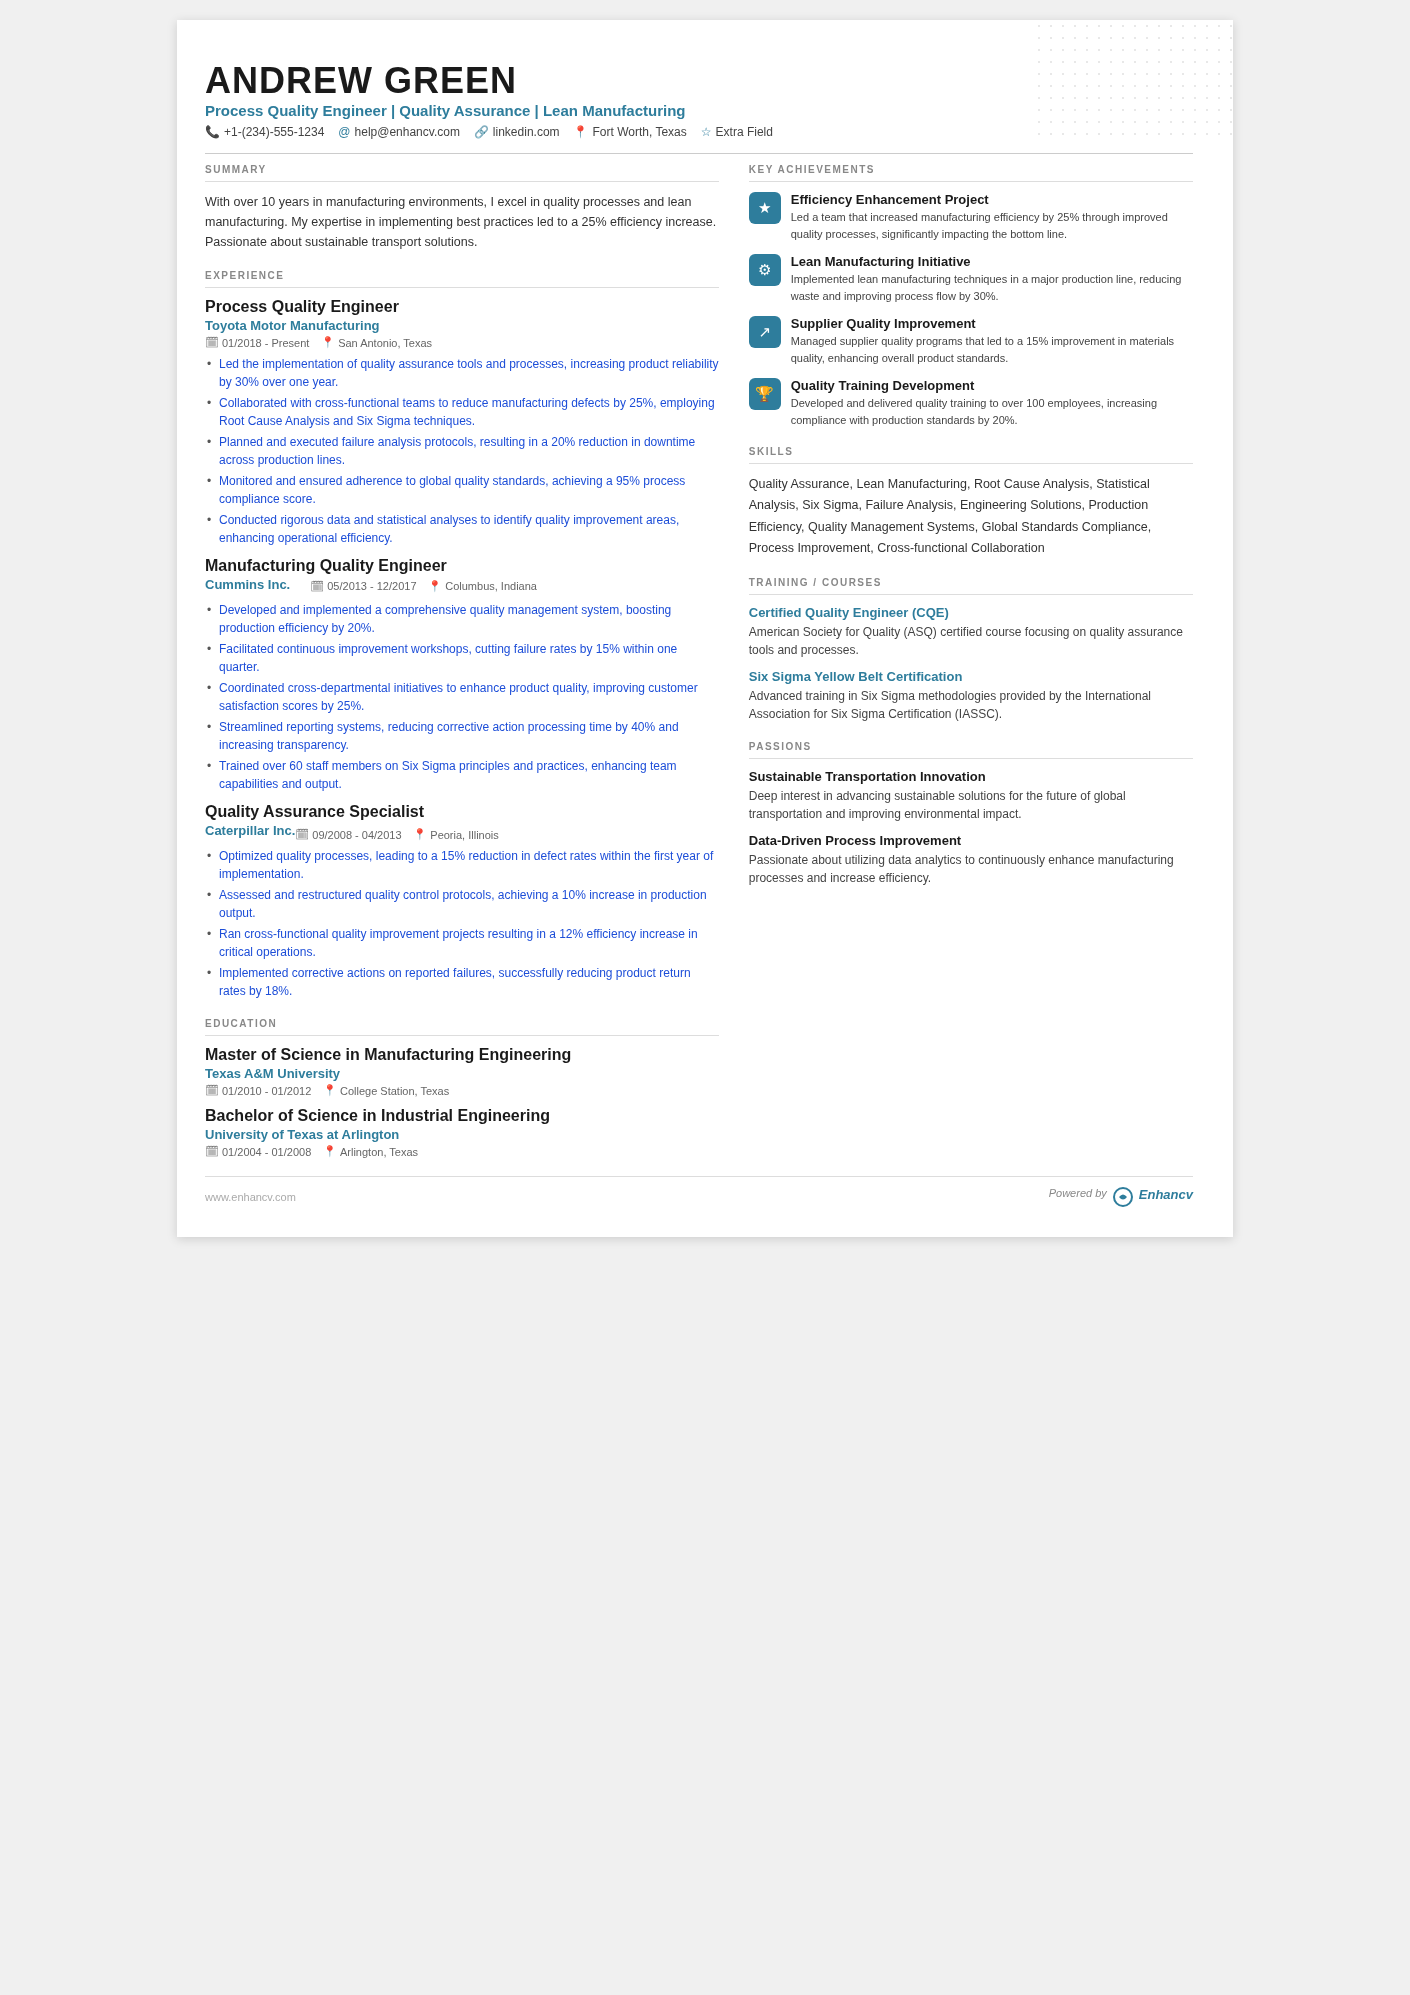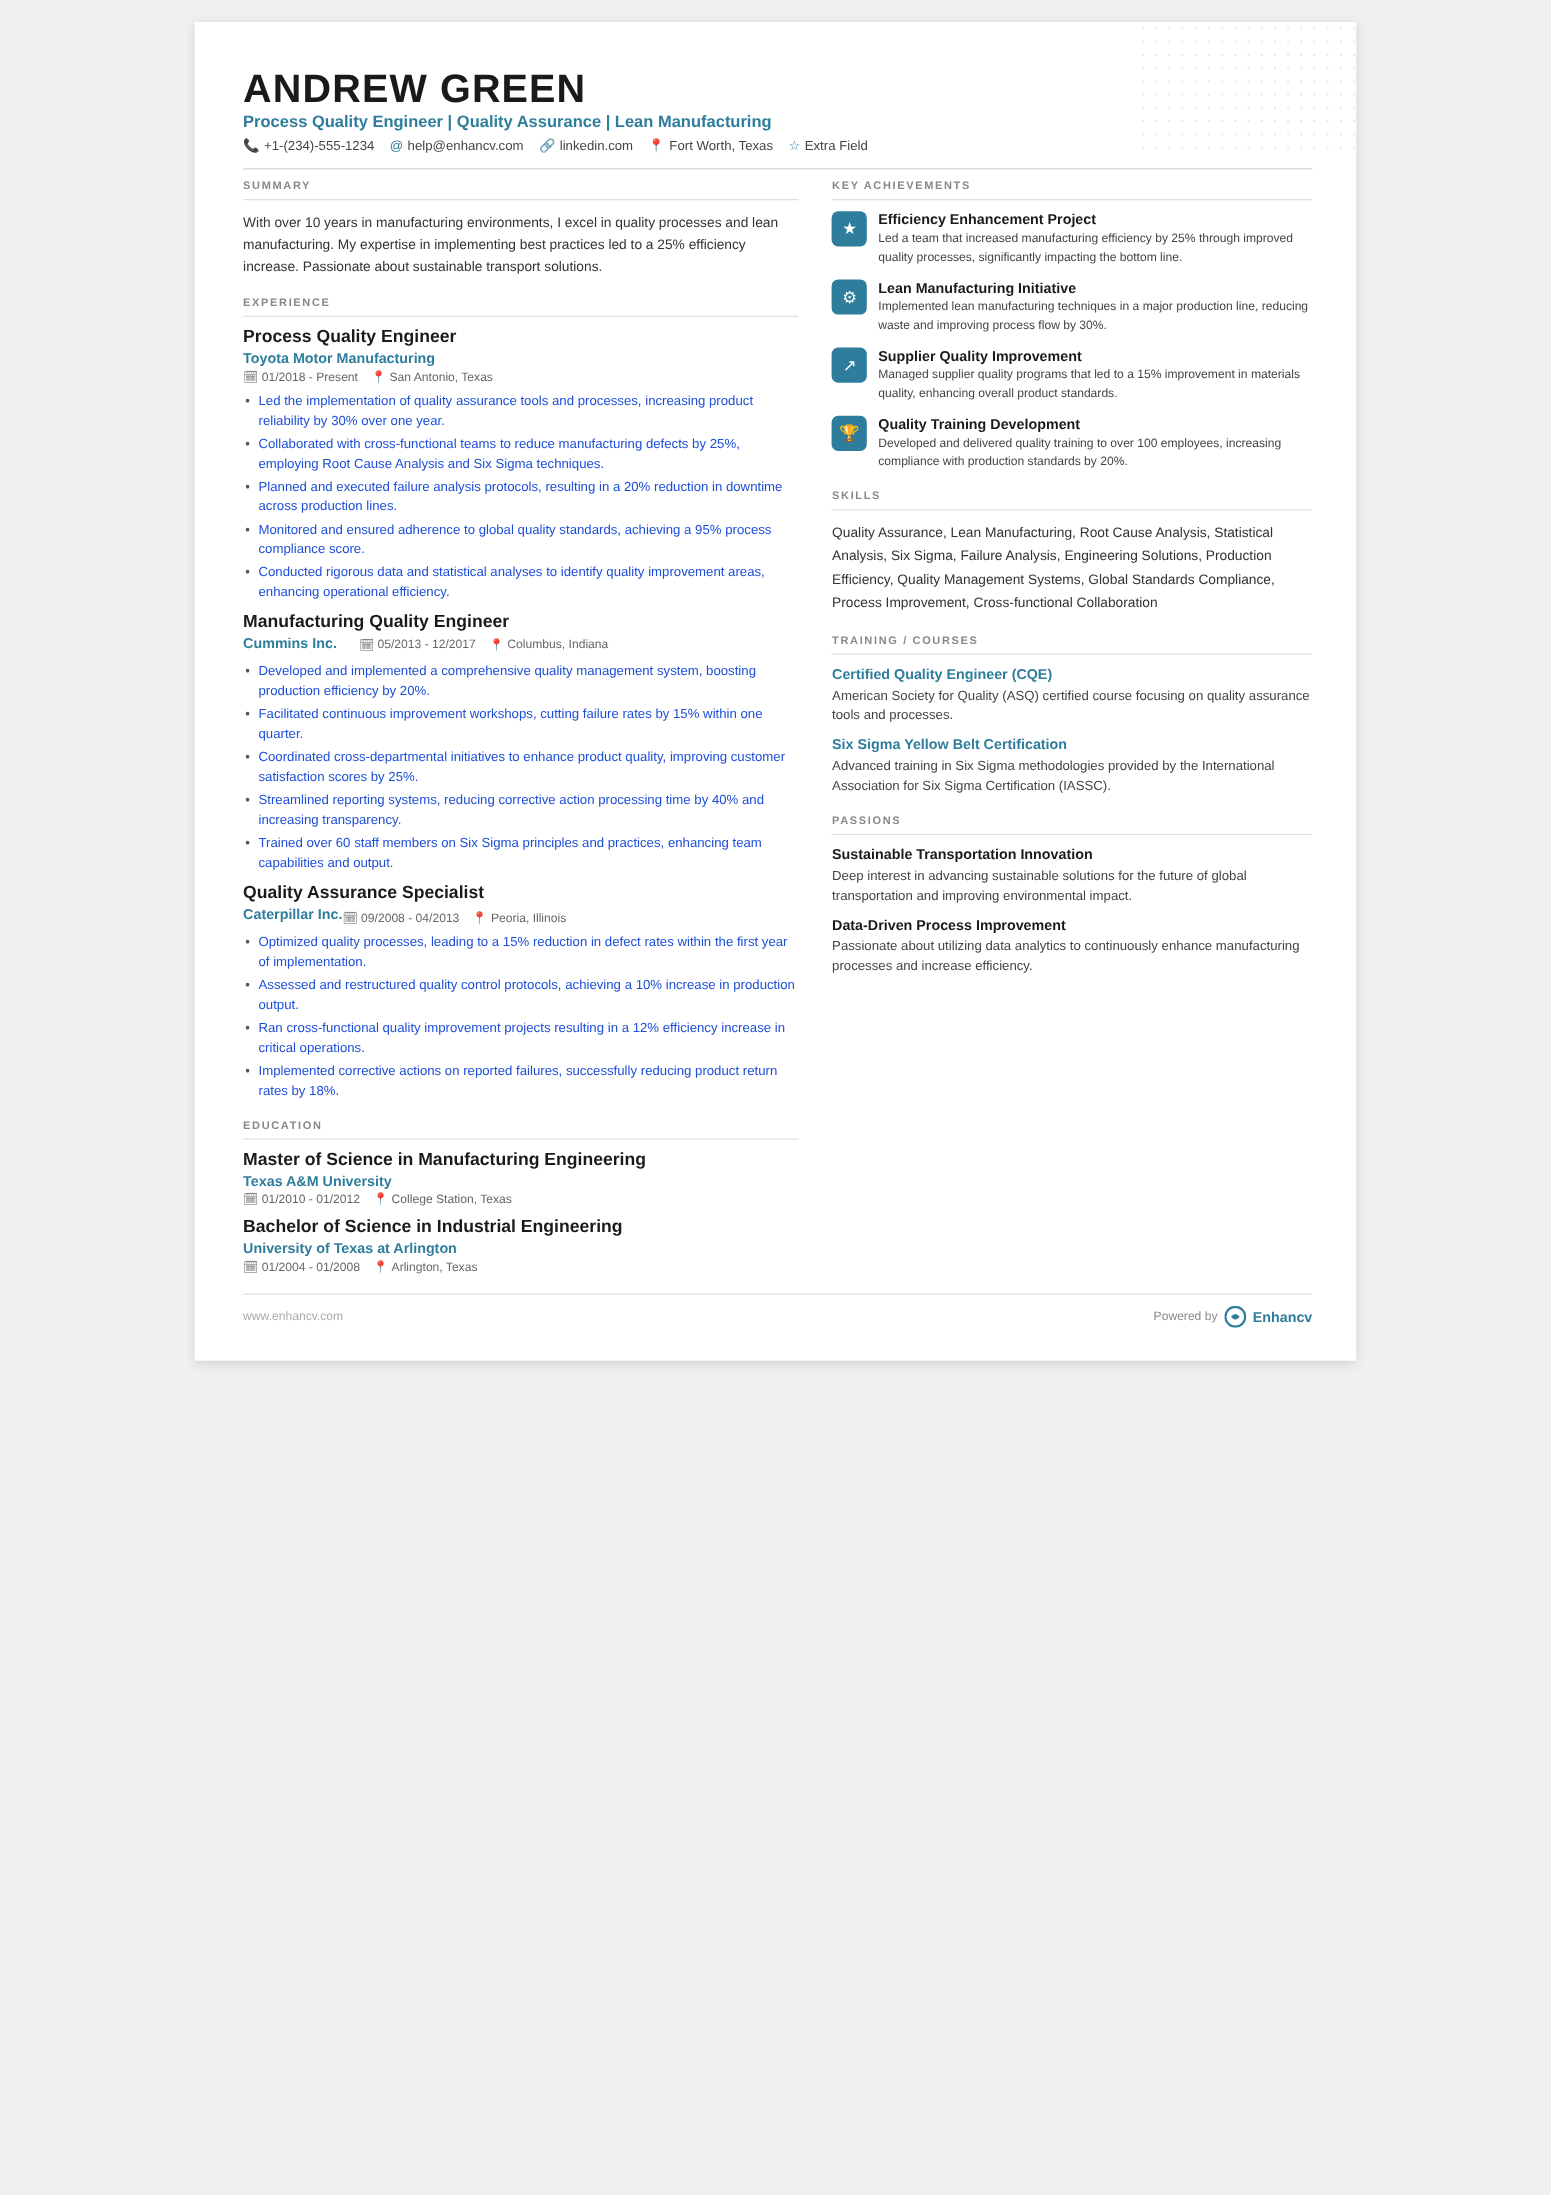--- a/index.html
+++ b/index.html
@@ -7,21 +7,21 @@
       font-family: 'Arial', sans-serif;
       background: #f0f0f0;
       display: flex;
       justify-content: center;
       padding: 20px;
     }
     .resume-wrapper {
       width: 1056px;
       background: #fff;
       box-shadow: 0 2px 10px rgba(0,0,0,0.15);
-      padding: 40px 40px 30px 44px;
+      padding: 40px 40px 30px 28px;
       position: relative;
     }
     
     .header { margin-bottom: 10px; }
     .name {
       font-size: 36px;
       font-weight: 900;
       color: #1a1a1a;
       letter-spacing: 1px;
       text-transform: uppercase;
@@ -218,24 +218,25 @@
       align-items: center;
       padding-top: 10px;
       border-top: 1px solid #ddd;
     }
     .footer-left {
       font-size: 11px;
       color: #aaa;
     }
     .footer-right {
       display: flex;
-      align-items: center;
+      align-items: flex-start;
       gap: 6px;
       font-size: 11px;
       color: #888;
+      font-style: italic;
     }
     .enhancv-logo {
       font-size: 13px;
       font-weight: 700;
       color: #2e7d9c;
     }
     
     .deco-dots {
       position: absolute;
       top: 0;

